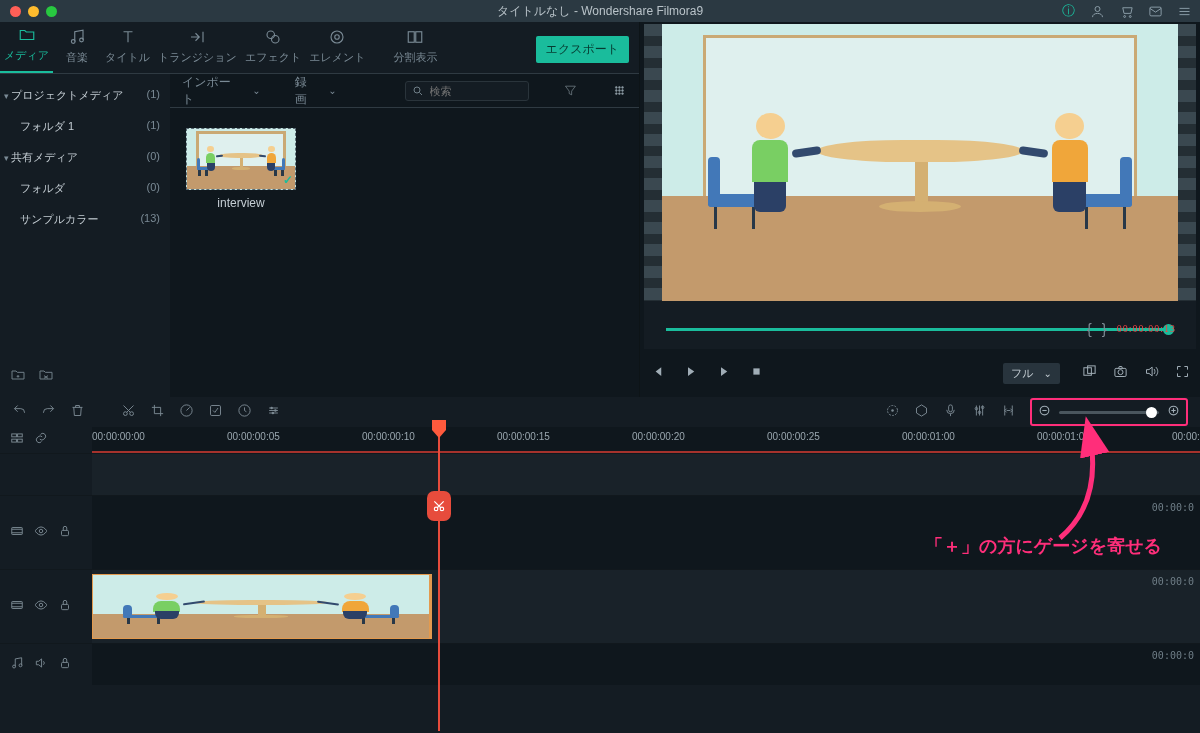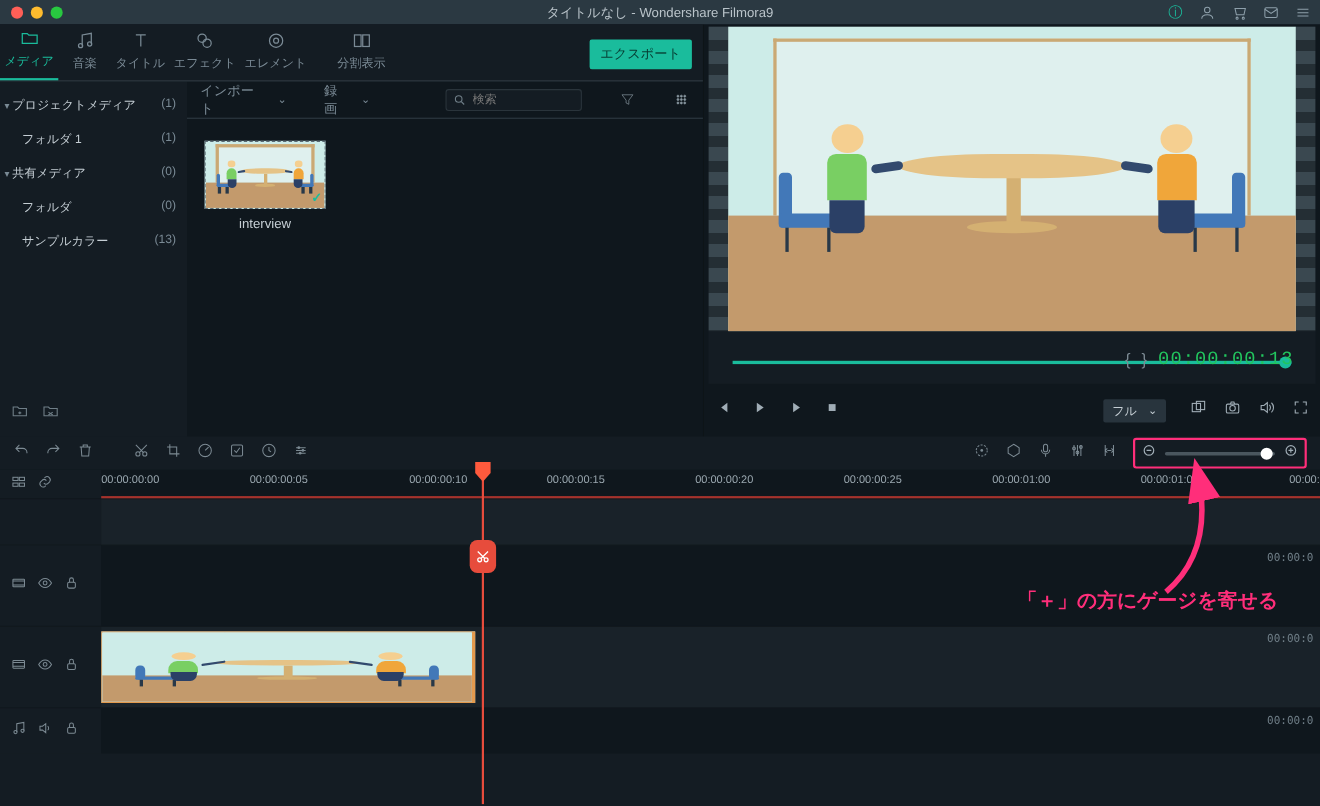--- a/index.html
+++ b/index.html
@@ -70,21 +70,21 @@
 
 .preview{flex:1;background:var(--bg-darker2);display:flex;flex-direction:column}
 .preview-canvas{flex:1;background:var(--bg-darker);position:relative;margin:2px 4px 0 4px;overflow:hidden}
 .film-edge{position:absolute;top:0;bottom:48px;width:18px;background:repeating-linear-gradient(to bottom,#3a4850 0 12px,#242e34 12px 22px)}
 .film-edge.l{left:0}.film-edge.r{right:0}
 .scene{position:absolute;left:18px;right:18px;top:0;bottom:48px}
 .preview-transport{height:48px;display:flex;align-items:center;padding:0 10px;gap:14px;color:#a0adb6}
 .scrubber-bar{height:3px;background:var(--teal);position:relative;margin:0 4px}
 .scrubber-bar .knob{position:absolute;right:0;top:-4px;width:11px;height:11px;border-radius:50%;background:var(--teal)}
 .brace{color:#7c8a93;font-size:15px}
-.timecode{color:#22c55e;font-size:17px;letter-spacing:1px;font-family:Liberation Mono, monospace}
+.timecode{color:#ef4444;font-size:10px;letter-spacing:1px;font-family:Liberation Serif, serif}
 .preview-transport svg{width:15px;height:15px;stroke:currentColor;fill:currentColor}
 .preview-controls{display:flex;gap:18px;align-items:center}
 .full-dd{background:var(--panel-light);padding:3px 8px;font-size:11px;color:var(--text);display:flex;align-items:center;gap:10px;border-radius:2px}
 .right-icons{display:flex;gap:16px;margin-left:8px}
 .right-icons svg{fill:none;stroke:#a0adb6;stroke-width:1.6}
 
 
 .timeline{flex:1;background:var(--bg-darker);display:flex;flex-direction:column;position:relative}
 .tl-toolbar{height:30px;display:flex;align-items:center;gap:14px;padding:0 12px;color:#7c8a93}
 .tl-toolbar svg{width:15px;height:15px;stroke:currentColor;fill:none;stroke-width:1.5;cursor:pointer}
@@ -206,20 +206,26 @@
               <circle cx="7" cy="18" r="2.5"></circle>
               <circle cx="18" cy="16" r="2.5"></circle>
             </svg>
         <span>音楽</span>
       </div>
       <div class="tab">
         <svg viewBox="0 0 24 24">
               <path d="M6 5h12M12 5v14"></path>
             </svg>
         <span>タイトル</span>
+      </div>
+      <div class="tab tr">
+        <svg viewBox="0 0 24 24">
+              <path d="M4 12h10M10 7l5 5-5 5M20 5v14"></path>
+            </svg>
+        <span>トランジション</span>
       </div>
       <div class="tab">
         <svg viewBox="0 0 24 24">
               <circle cx="9" cy="9" r="5"></circle>
               <circle cx="15" cy="15" r="5"></circle>
             </svg>
         <span>エフェクト</span>
       </div>
       <div class="tab">
         <svg viewBox="0 0 24 24">
@@ -518,21 +524,21 @@
               <rect x="13" y="5" width="8" height="5"></rect>
               <rect x="13" y="14" width="8" height="5"></rect>
             </svg></span>
       <span><svg viewBox="0 0 24 24">
               <path d="M10 14a5 5 0 007 0l2-2a5 5 0 00-7-7l-1 1M14 10a5 5 0 00-7 0l-2 2a5 5 0 007 7l1-1"></path>
             </svg></span>
     </div>
     <div class="ruler">
       <span class="tick" style="left:0px">00:00:00:00</span>
       <span class="tick" style="left:135px">00:00:00:05</span>
-      <span class="tick" style="left:280px">00:00:00:10</span>
+      <span class="tick" style="left:270px">00:00:00:10</span>
       <span class="tick" style="left:405px">00:00:00:15</span>
       <span class="tick" style="left:540px">00:00:00:20</span>
       <span class="tick" style="left:675px">00:00:00:25</span>
       <span class="tick" style="left:810px">00:00:01:00</span>
       <span class="tick" style="left:945px">00:00:01:05</span>
       <span class="tick" style="left:1080px">00:00:0</span>
       <div class="ruler-red"></div>
     </div>
   </div>
 

